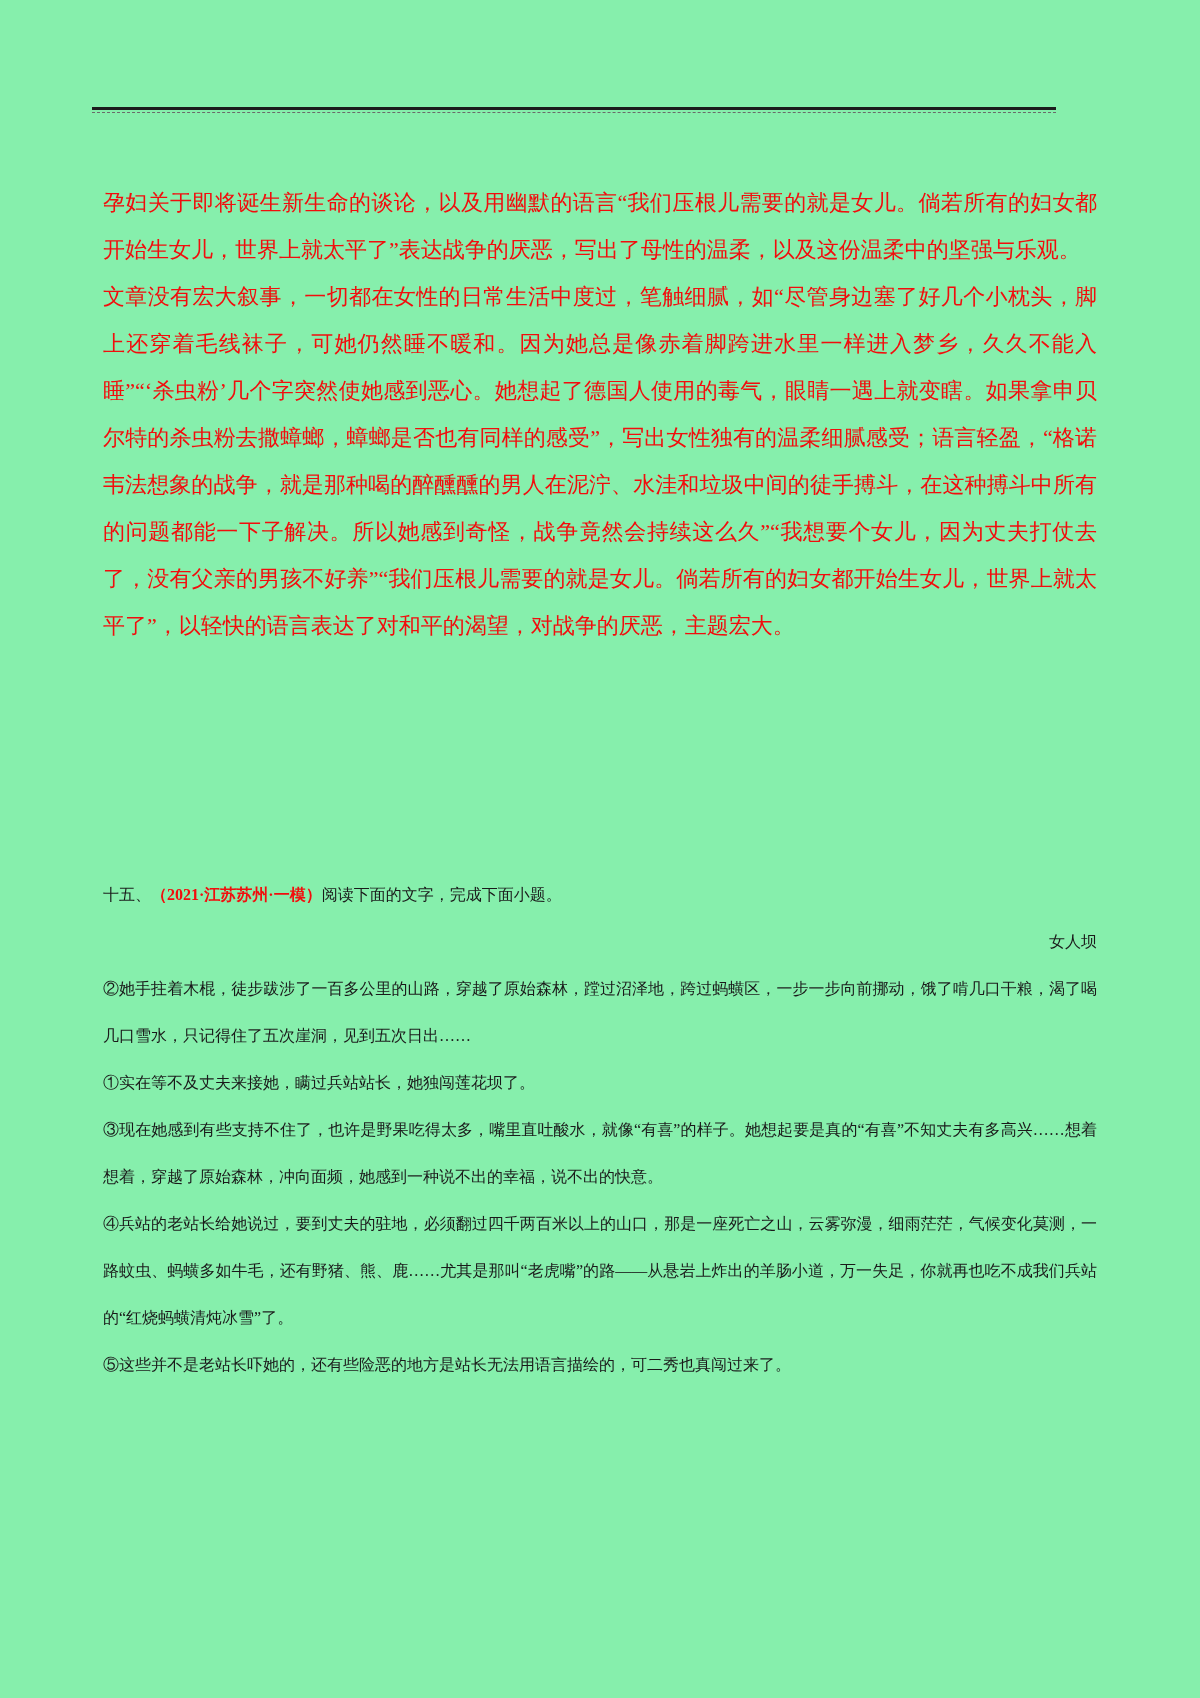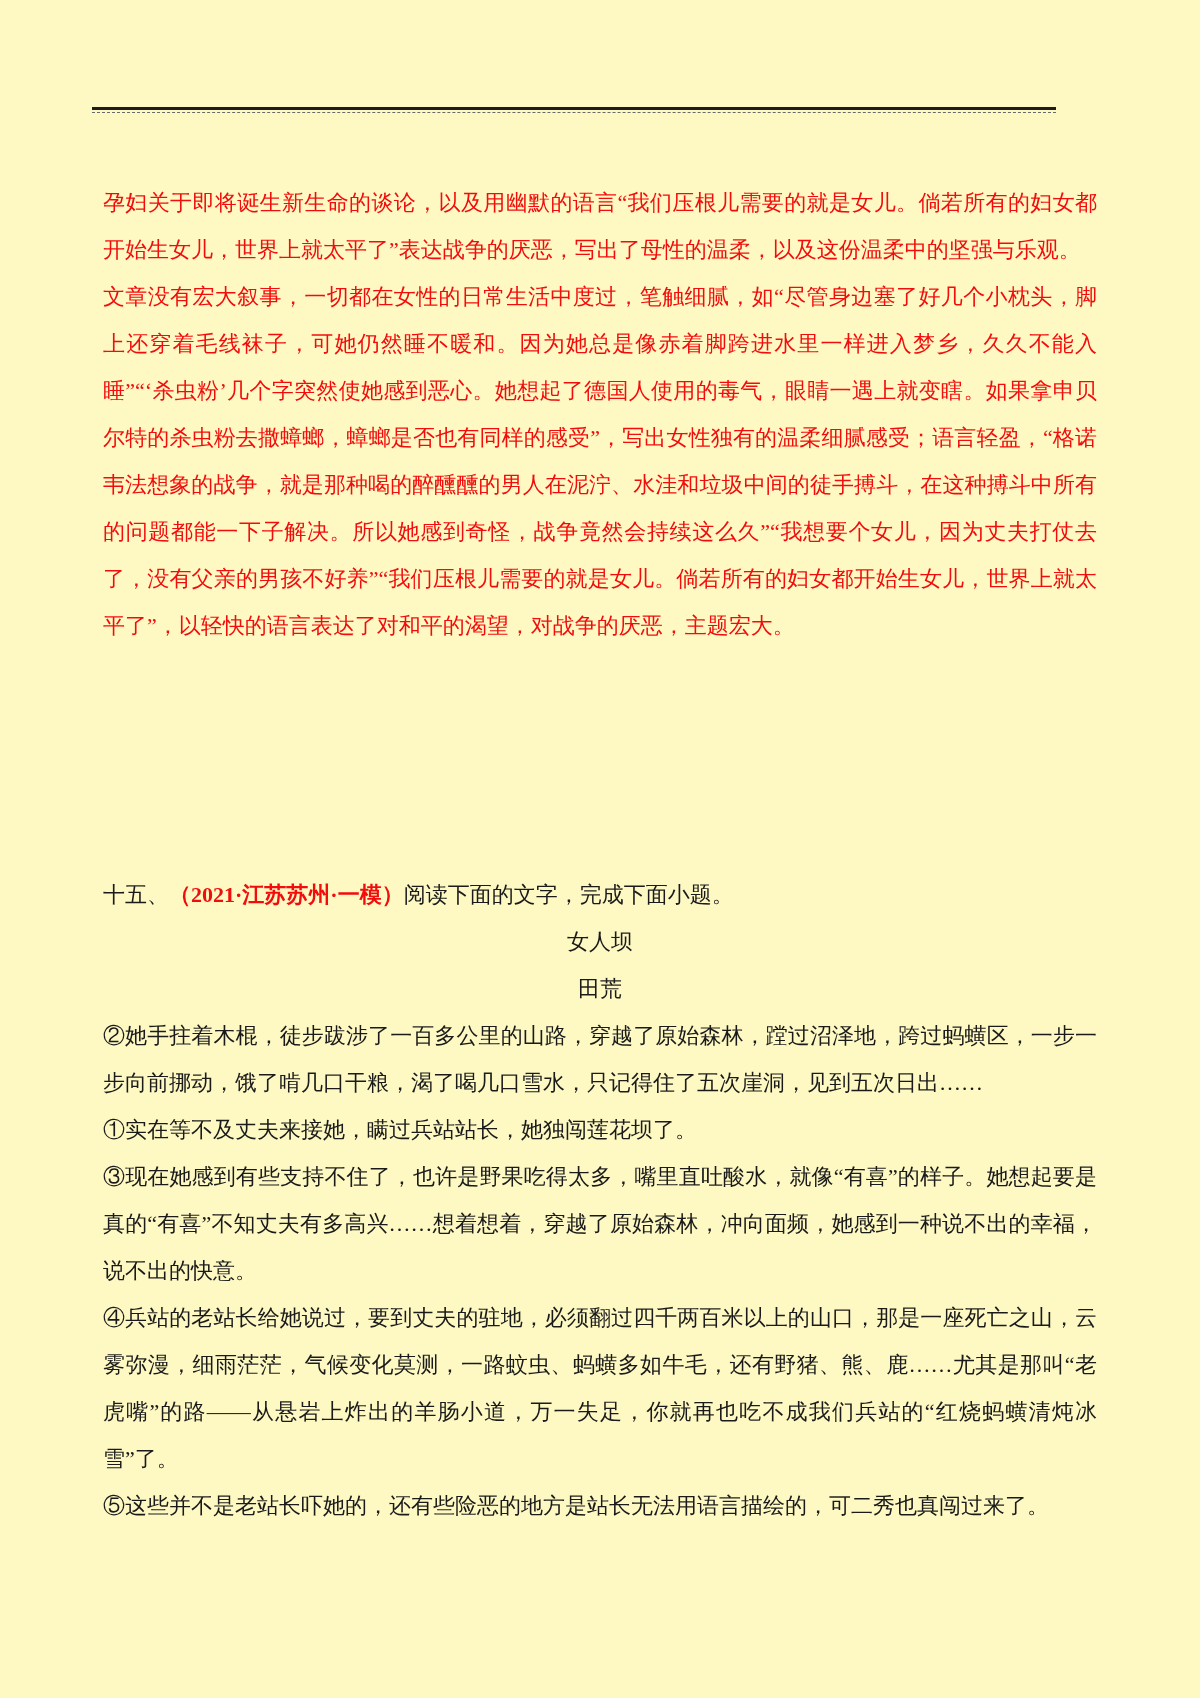--- a/index.html
+++ b/index.html
@@ -4,21 +4,21 @@
 <style>
   html, body { margin: 0; padding: 0; }
   body {
     width: 1200px; height: 1698px;
     background: #ffffff;
     font-family: "Liberation Serif", "DejaVu Serif", serif;
   }
   .page {
     position: relative;
     width: 1200px; height: 1698px;
-    background: #fef9c3;
+    background: #86efac;
     overflow: hidden;
   }
   .header-rule {
     position: absolute;
     left: 92px; top: 107px;
     width: 964px; height: 2px;
     border-top: 3px solid #1c1c1c;
     border-bottom: 1px dashed #6a6a6a;
   }
   .commentary {
@@ -34,28 +34,28 @@
     text-align: justify;
     text-justify: inter-ideograph;
   }
   .section {
     position: absolute;
     left: 103px; top: 871px;
     width: 994px;
   }
   .section p {
     margin: 0;
-    font-size: 22px;
+    font-size: 16px;
     line-height: 47px;
     color: #1a1a1a;
     text-align: justify;
     text-justify: inter-ideograph;
   }
   .section p.center {
-    text-align: center;
+    text-align: right;
   }
   .source-tag {
     color: #f20d0d;
     font-weight: bold;
   }
 </style>
 </head>
 <body>
 
 <div class="page">
@@ -65,21 +65,20 @@
   <div class="commentary">
     <p>孕妇关于即将诞生新生命的谈论，以及用幽默的语言“我们压根儿需要的就是女儿。倘若所有的妇女都开始生女儿，世界上就太平了”表达战争的厌恶，写出了母性的温柔，以及这份温柔中的坚强与乐观。</p>
     <p>文章没有宏大叙事，一切都在女性的日常生活中度过，笔触细腻，如“尽管身边塞了好几个小枕头，脚上还穿着毛线袜子，可她仍然睡不暖和。因为她总是像赤着脚跨进水里一样进入梦乡，久久不能入睡”“‘杀虫粉’几个字突然使她感到恶心。她想起了德国人使用的毒气，眼睛一遇上就变瞎。如果拿申贝尔特的杀虫粉去撒蟑螂，蟑螂是否也有同样的感受”，写出女性独有的温柔细腻感受；语言轻盈，“格诺韦法想象的战争，就是那种喝的醉醺醺的男人在泥泞、水洼和垃圾中间的徒手搏斗，在这种搏斗中所有的问题都能一下子解决。所以她感到奇怪，战争竟然会持续这么久”“我想要个女儿，因为丈夫打仗去了，没有父亲的男孩不好养”“我们压根儿需要的就是女儿。倘若所有的妇女都开始生女儿，世界上就太平了”，以轻快的语言表达了对和平的渴望，对战争的厌恶，主题宏大。</p>
   </div>
 
   <div class="section">
     <p>
       <span>十五、</span><span class="source-tag">（2021·江苏苏州·一模）</span><span>阅读下面的文字，完成下面小题。</span>
     </p>
     <p class="center">女人坝</p>
-    <p class="center">田荒</p>
     <p>②她手拄着木棍，徒步跋涉了一百多公里的山路，穿越了原始森林，蹚过沼泽地，跨过蚂蟥区，一步一步向前挪动，饿了啃几口干粮，渴了喝几口雪水，只记得住了五次崖洞，见到五次日出……</p>
     <p>①实在等不及丈夫来接她，瞒过兵站站长，她独闯莲花坝了。</p>
     <p>③现在她感到有些支持不住了，也许是野果吃得太多，嘴里直吐酸水，就像“有喜”的样子。她想起要是真的“有喜”不知丈夫有多高兴……想着想着，穿越了原始森林，冲向面频，她感到一种说不出的幸福，说不出的快意。</p>
     <p>④兵站的老站长给她说过，要到丈夫的驻地，必须翻过四千两百米以上的山口，那是一座死亡之山，云雾弥漫，细雨茫茫，气候变化莫测，一路蚊虫、蚂蟥多如牛毛，还有野猪、熊、鹿……尤其是那叫“老虎嘴”的路——从悬岩上炸出的羊肠小道，万一失足，你就再也吃不成我们兵站的“红烧蚂蟥清炖冰雪”了。</p>
     <p>⑤这些并不是老站长吓她的，还有些险恶的地方是站长无法用语言描绘的，可二秀也真闯过来了。</p>
   </div>
 
 </div>
 
 </body></html>

